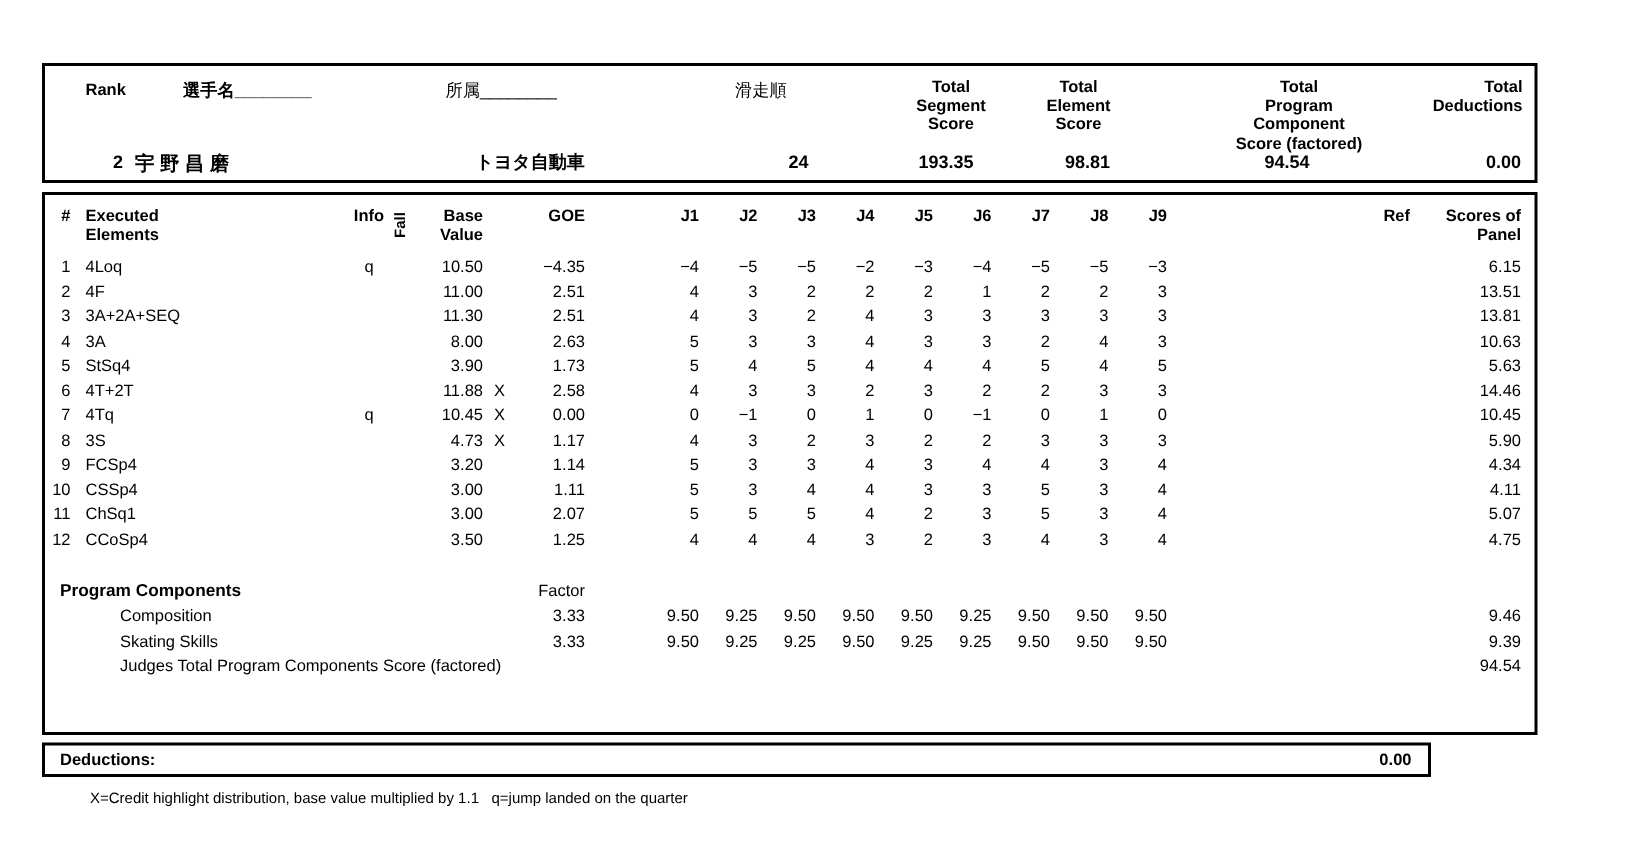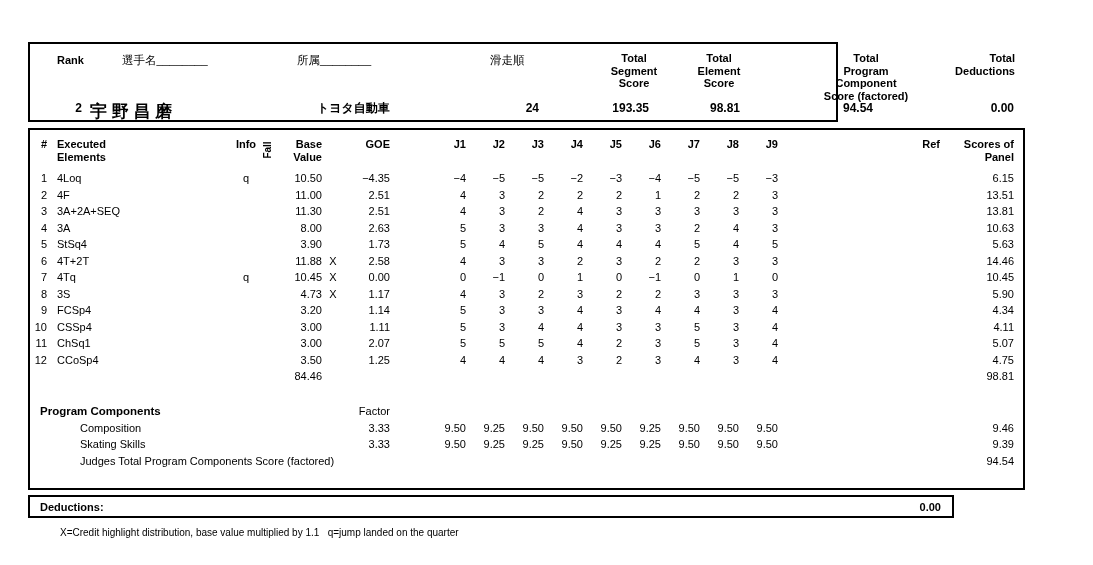--- a/index.html
+++ b/index.html
@@ -2,21 +2,21 @@
 <html><head>
 <meta charset="utf-8">
 <style>
   * { margin:0; padding:0; box-sizing:border-box; }
   html,body { background:#ffffff; }
   body {
     width:1093px; height:565px; position:relative;
     font-family:"Liberation Sans", sans-serif; color:#000;
   }
   .box { position:absolute; border:2px solid #000; background:#fff; }
-  #header-box { left:28px; top:42px; width:810px; height:80px; }
+  #header-box { left:28px; top:42px; width:997px; height:80px; }
   #elements-box { left:28px; top:128px; width:997px; height:362px; }
   #deductions-box { left:28px; top:495px; width:926px; height:23px; }
   .abs { position:absolute; }
   .pre { white-space:pre-line; }
   .hdr-lbl { font-size:11px; font-weight:bold; line-height:12.5px; }
   .jp-lbl { font-size:11.5px; }
   .hdr-val { font-size:12px; font-weight:bold; }
   .ctr { text-align:center; } .rt { text-align:right; }
 
   table#score-table {
@@ -49,39 +49,39 @@
   #factor-label { font-weight:normal; font-size:11px; }
   #deductions-label { left:10px; top:4px; font-size:11px; font-weight:bold; }
   #deductions-value { right:11px; top:4px; font-size:11px; font-weight:bold; }
   #footnote { left:60px; top:527px; font-size:10px; white-space:pre; }
 </style>
 </head>
 <body>
 
 <div class="box" id="header-box">
   <div class="abs hdr-lbl" style="left:27px; top:10px;">Rank</div>
-  <div class="abs jp-lbl" style="left:92px; top:9px;">選手名________</div>
+  <div class="abs jp-lbl" style="left:92px; top:9px;font-weight:bold;">選手名________</div>
   <div class="abs jp-lbl" style="left:267px; top:9px;">所属________</div>
   <div class="abs jp-lbl" style="left:460px; top:9px;">滑走順</div>
 
   <div class="abs hdr-lbl pre ctr" style="left:554px; top:8px; width:100px;">Total
 Segment
 Score</div>
   <div class="abs hdr-lbl pre ctr" style="left:639px; top:8px; width:100px;">Total
 Element
 Score</div>
   <div class="abs hdr-lbl pre ctr" style="left:771px; top:8px; width:130px;">Total
 Program
 Component
 Score (factored)</div>
   <div class="abs hdr-lbl pre rt" style="left:885px; top:8px; width:100px;">Total
 Deductions</div>
 
   <div class="abs hdr-val rt" style="left:26px; top:57px; width:26px;">2</div>
-  <div class="abs hdr-val" style="left:60px; top:56px; font-size:17px;">宇 野 昌 磨</div>
+  <div class="abs hdr-val" style="left:60px; top:56px; font-size:13px;">宇 野 昌 磨</div>
   <div class="abs hdr-val" style="left:267px; top:56px;margin-left:20px;">トヨタ自動車</div>
   <div class="abs hdr-val rt" style="left:459px; top:57px; width:50px;">24</div>
   <div class="abs hdr-val rt" style="left:519px; top:57px; width:100px;">193.35</div>
   <div class="abs hdr-val rt" style="left:610px; top:57px; width:100px;">98.81</div>
   <div class="abs hdr-val rt" style="left:743px; top:57px; width:100px;">94.54</div>
   <div class="abs hdr-val rt" style="left:884px; top:57px; width:100px;">0.00</div>
 </div>
 
 <div class="box" id="elements-box">
   <table id="score-table">
@@ -368,26 +368,20 @@
           <td class="col-j">2</td>
           <td class="col-j">3</td>
           <td class="col-j">4</td>
           <td class="col-j">3</td>
           <td class="col-j">4</td>
           <td class="col-ref"></td>
           <td class="col-panel">4.75</td>
         </tr>
       </tbody>
     <tbody>
-      <tr class="data-row" id="elements-total-row">
-        <td colspan="4"></td>
-        <td class="col-base">84.46</td>
-        <td colspan="12"></td>
-        <td class="col-panel">98.81</td>
-      </tr>
       <tr id="spacer-row">
           <td colspan="18"></td>
         </tr>
       <tr id="components-title-row">
         <td colspan="6" id="components-title">Program Components</td>
         <td class="col-goe" id="factor-label">Factor</td>
         <td colspan="11"></td>
       </tr>
     </tbody>
     <tbody id="component-rows">

